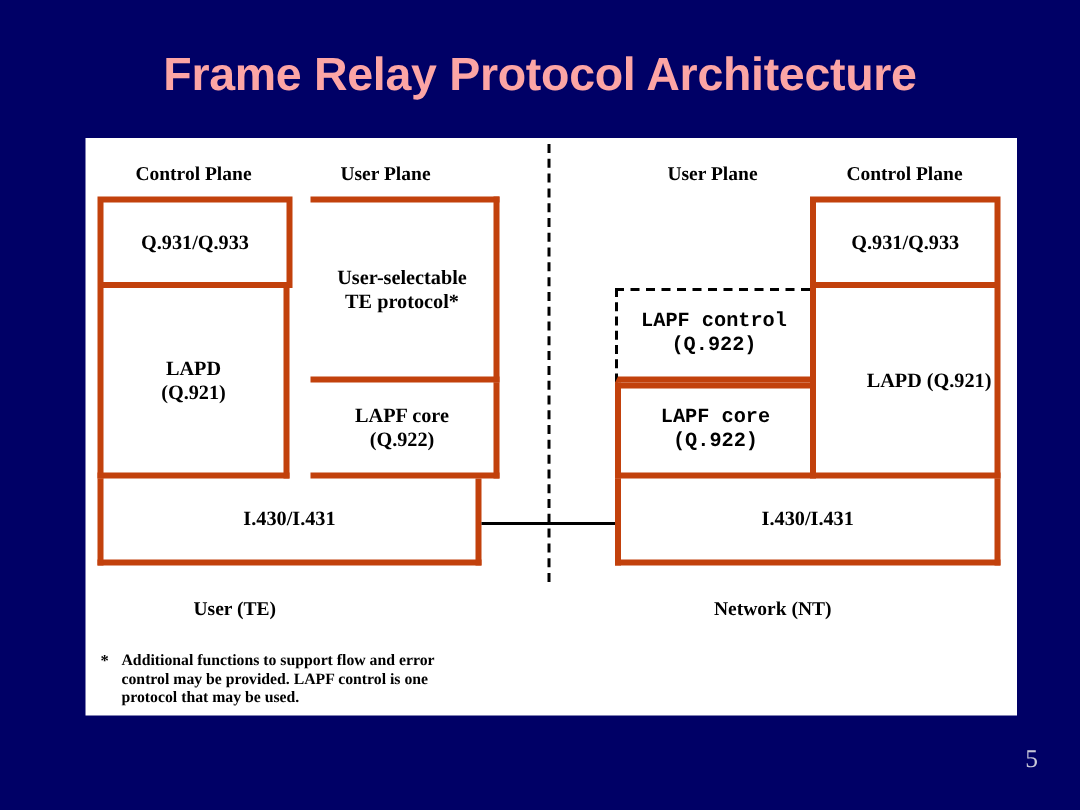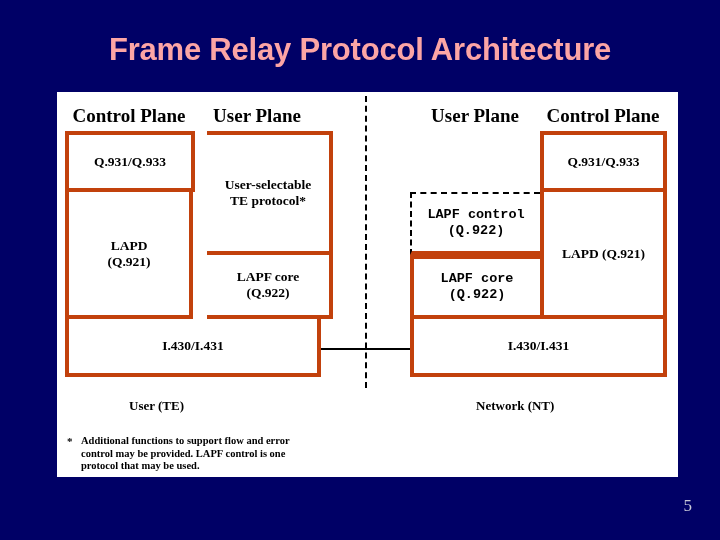--- a/index.html
+++ b/index.html
@@ -45,21 +45,21 @@
   
   .fig {
     position: absolute;
     font-family: "Liberation Serif", serif;
     font-weight: bold;
     color: #000000;
   }
 
   
   .plane-label {
-    font-size: 19px;
+    font-size: 13px;
     line-height: 15px;
     text-align: center;
     white-space: nowrap;
   }
 
   
   .side-label {
     font-size: 13px;
     line-height: 15px;
     text-align: left;
@@ -199,21 +199,21 @@
     <span class="txt">
       <span class="sub">LAPF core</span>
       <span class="sub">(Q.922)</span>
     </span>
   </div>
 
   <div class="fig cell" style="left:483px; top:39px; width:127px; height:61px;">
     <span class="txt">Q.931/Q.933</span>
   </div>
 
-  <div class="fig cell no-top" style="left:483px; top:100px; width:127px; height:127px;">
+  <div class="fig cell no-top" style="left:483px; top:100px; width:127px; height:127px;justify-content:flex-end;">
     <span class="txt">LAPD (Q.921)</span>
   </div>
 
   <div class="fig cell no-top" style="left:353px; top:227px; width:257px; height:58px;">
     <span class="txt">I.430/I.431</span>
   </div>
 
   <div id="center-divider" style="left:308px; top:4px; height:292px;"></div>
 
   <div id="interconnect" style="left:264px; top:256px; width:89px;"></div>

